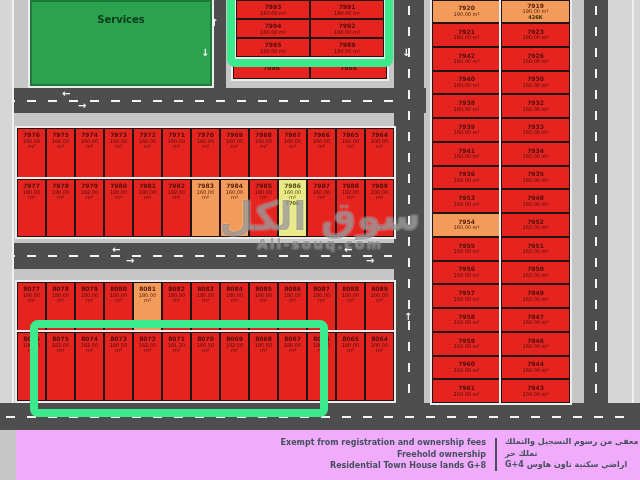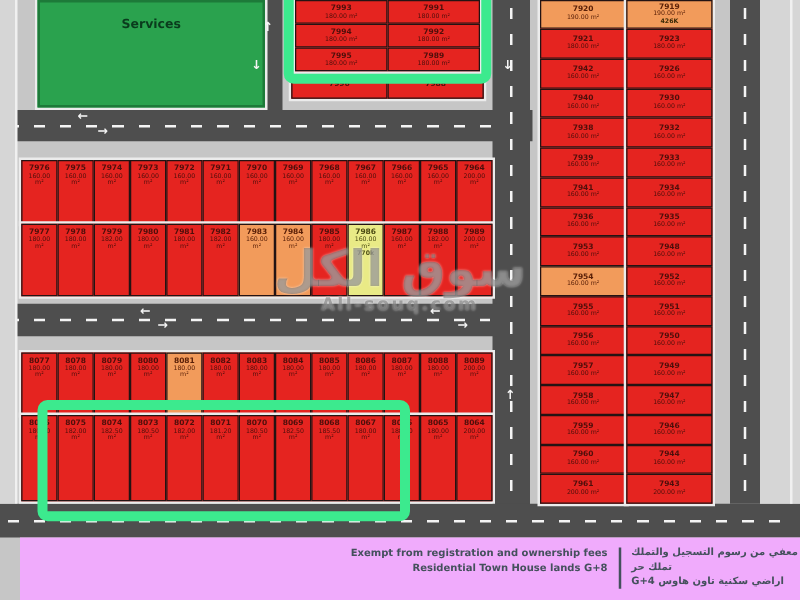--- a/index.html
+++ b/index.html
@@ -503,20 +503,21 @@
   </div>
 
   <div id="watermark">
     <div class="ar">سوق الكل</div>
     <div class="en">All-souq.com</div>
   </div>
 
   <div id="legend">
     <div class="en-block">
       <div>Exempt from registration and ownership fees</div>
+      <div>Freehold ownership</div>
       <div>Residential Town House lands G+8</div>
     </div>
     <div class="divider"></div>
     <div class="ar-block">
       <div>معفي من رسوم التسجيل والتملك</div>
       <div>تملك حر</div>
       <div>اراضي سكنية تاون هاوس G+4</div>
     </div>
   </div>
 

